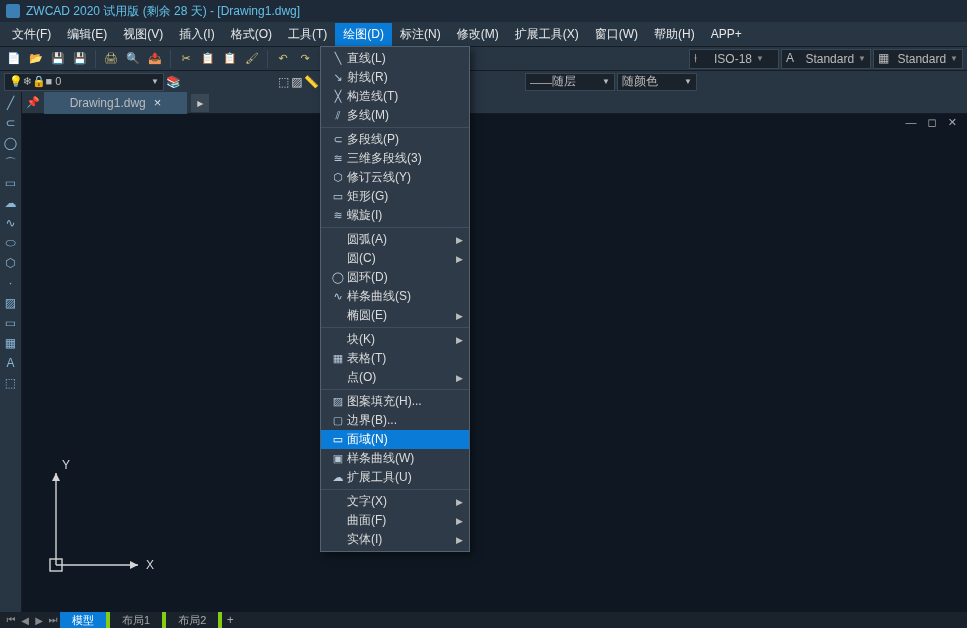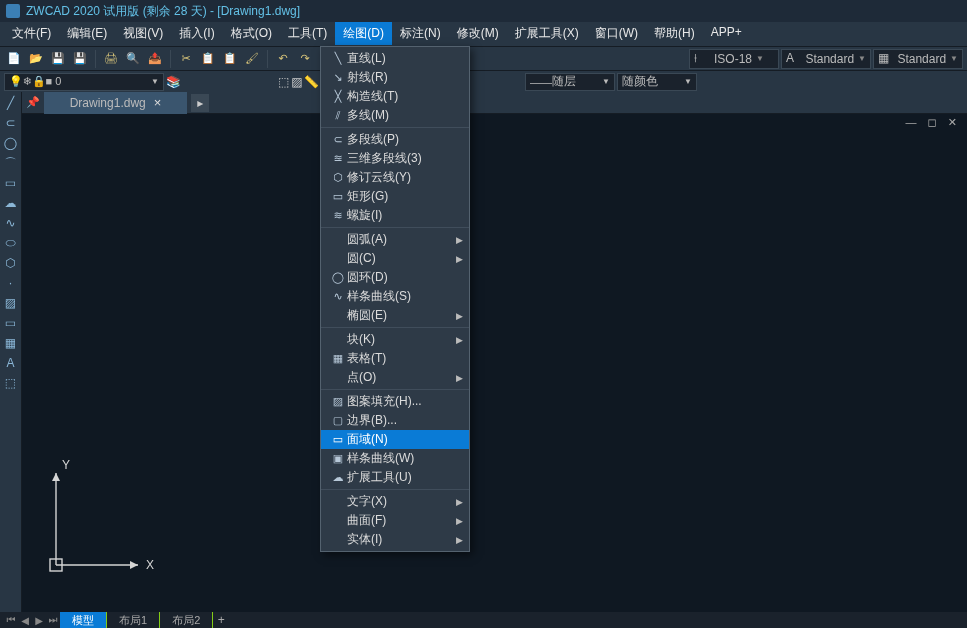--- a/index.html
+++ b/index.html
@@ -1,19 +1,19 @@
 <!DOCTYPE html>
 <html><head>
 <meta charset="utf-8">
 <style>
 *{margin:0;padding:0;box-sizing:border-box;font-family:"Microsoft YaHei",sans-serif;font-size:12px;user-select:none}
 body{background:#121820;width:967px;height:628px;overflow:hidden;position:relative;color:#ccc}
 .titlebar{height:22px;background:#1e2a38;display:flex;align-items:center;padding:0 6px;color:#63c0e6}
 .titlebar .logo{width:14px;height:14px;background:#3b7fb5;margin-right:6px;border-radius:2px}
-.menubar{height:24px;background:#283644;display:flex;align-items:flex-start;padding:0 4px}
+.menubar{height:24px;background:#283644;display:flex;align-items:center;padding:0 4px}
 .menubar .mi{padding:3px 8px;color:#e8e8e8;cursor:default}
 .menubar .mi.active{background:#0a7bd6;color:#fff}
 .toolbar{height:24px;background:#283644;border-top:1px solid #151c24;display:flex;align-items:center;gap:2px;padding:0 4px}
 .toolbar .tb{width:20px;height:20px;border:1px solid transparent;display:flex;align-items:center;justify-content:center;font-size:11px;color:#d8c57a}
 .toolbar .sep{width:1px;height:18px;background:#3a4855;margin:0 3px}
 .toolbar .dd{height:20px;background:#1a222c;border:1px solid #3a4855;display:flex;align-items:center;padding:0 4px;color:#bbb;font-size:11px;gap:4px}
 .toolbar .dd .arr{font-size:8px;color:#888}
 .toolbar .ic{width:16px;height:16px;display:inline-block}
 .layerbar{height:22px;background:#283644;border-top:1px solid #151c24;display:flex;align-items:center;padding:0 4px;gap:2px}
 .layerbar .slot{display:flex;align-items:center;height:18px;background:#1a222c;border:1px solid #3a4855;padding:0 4px;font-size:11px;color:#bbb}
@@ -24,21 +24,21 @@
 .tabstrip{height:22px;background:#283644;display:flex;align-items:center;border-bottom:1px solid #151c24}
 .tabstrip .tab{padding:0 26px;height:22px;display:flex;align-items:center;color:#bbb;font-size:11px;gap:4px}
 .tabstrip .tab.active{background:#3a556e}
 .tabstrip .tab .close{font-size:13px;color:#ddd;margin-left:4px}
 .tabstrip .plus{width:18px;height:18px;display:flex;align-items:center;justify-content:center;background:#3a4855;margin-left:4px;color:#ccc;font-size:12px}
 .canvas{position:absolute;top:22px;left:0;right:0;bottom:0}
 .winctl{position:absolute;top:2px;right:6px;color:#aaa;font-size:11px;letter-spacing:4px}
 .ucs{position:absolute;left:16px;bottom:24px}
 .ucs svg{overflow:visible}
 .bottomtabs{position:absolute;left:0;right:0;bottom:0;height:16px;background:#1a222c;display:flex;align-items:center;padding:0 4px;gap:0}
-.bottomtabs .bt{padding:0 12px;height:16px;display:flex;align-items:center;color:#aaa;font-size:11px;background:#1a222c;border-right:1px solid #84cc16}
+.bottomtabs .bt{padding:0 12px;height:16px;display:flex;align-items:center;color:#aaa;font-size:11px;background:#1a222c;border-right:4px solid #84cc16}
 .bottomtabs .bt.active{background:#0a7bd6;color:#fff}
 .bottomtabs .nav{width:14px;text-align:center;color:#888;font-size:10px}
 .bottomtabs .plus{width:16px;text-align:center;color:#aaa}
 .dropdown{position:absolute;left:320px;top:46px;width:150px;background:#2e3a47;border:1px solid #54626f;box-shadow:3px 3px 8px rgba(0,0,0,.5);z-index:20}
 .dropdown .grp{border-bottom:1px solid #404d5b;padding:2px 0}
 .dropdown .grp:last-child{border-bottom:none}
 .dropdown .it{height:19px;display:flex;align-items:center;padding:0 8px 0 8px;color:#dcdcdc;cursor:default;position:relative}
 .dropdown .it.hl{background:#0a7bd6;color:#fff}
 .dropdown .it .ico{width:18px;display:inline-flex;justify-content:center;font-size:11px;color:#b7c8d8}
 .dropdown .it.hl .ico{color:#fff}

